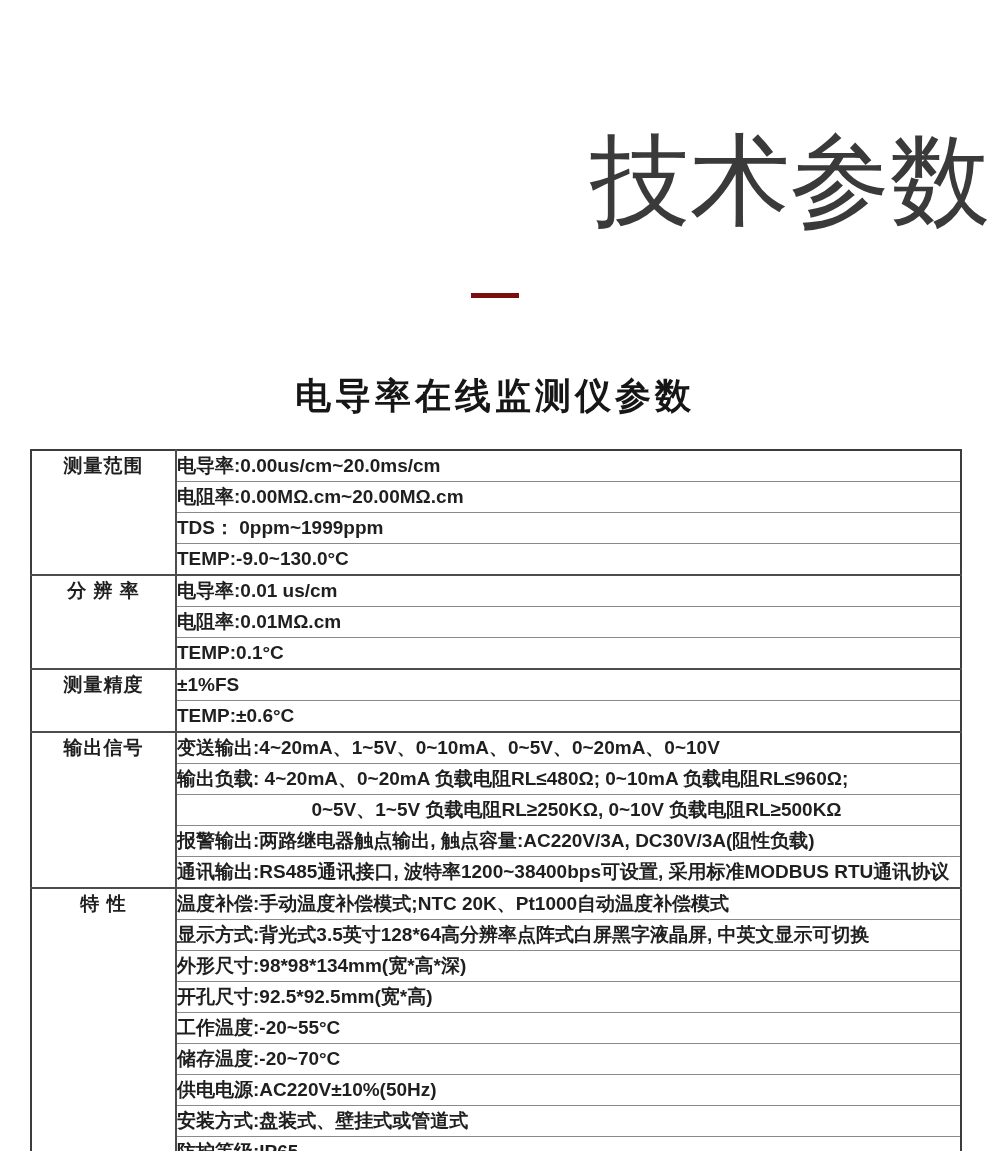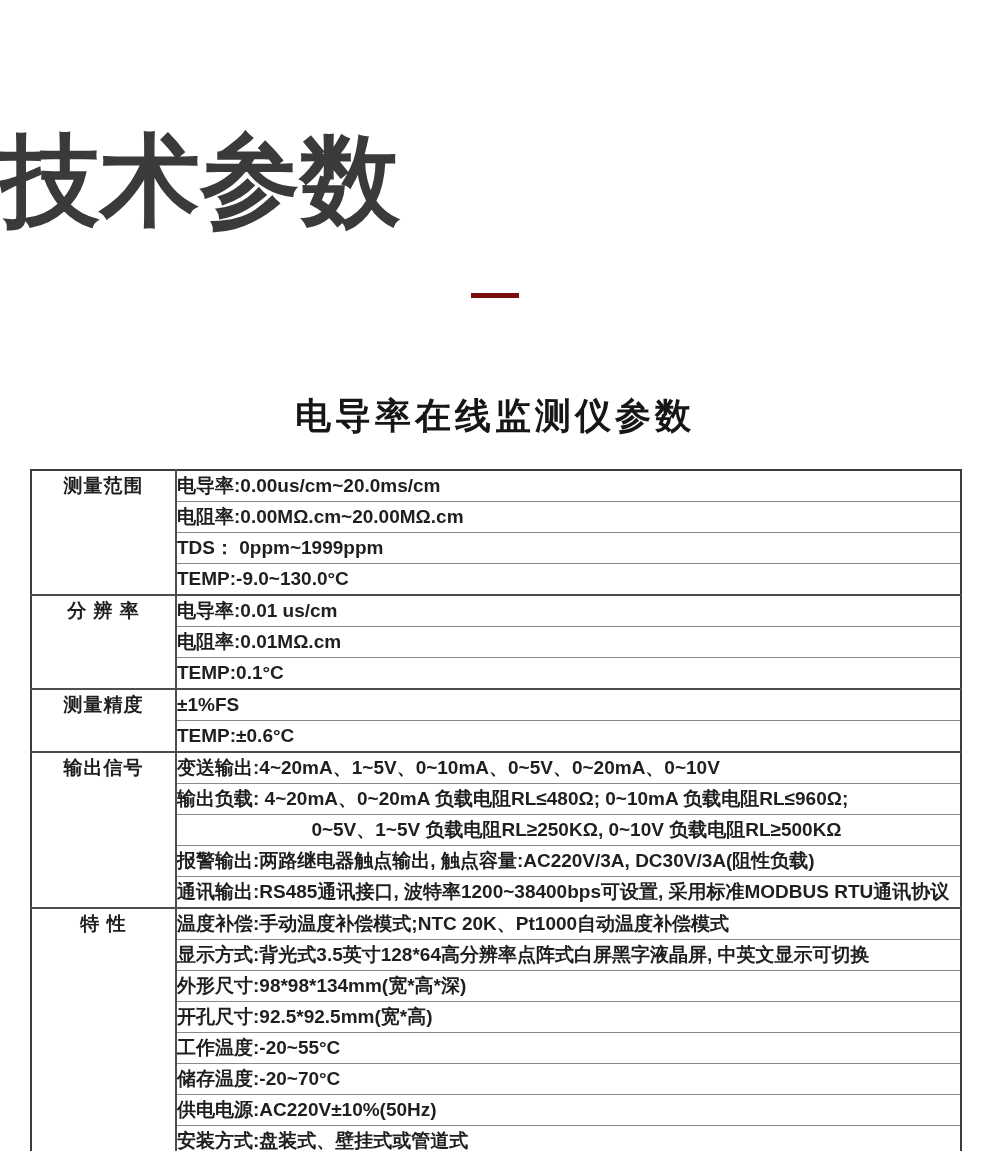--- a/index.html
+++ b/index.html
@@ -5,35 +5,35 @@
   * { margin: 0; padding: 0; box-sizing: border-box; }
   html, body { background: #ffffff; }
   body {
     width: 990px;
     min-height: 1151px;
     font-family: "Liberation Sans", "DejaVu Sans", sans-serif;
     color: #1f1f1f;
   }
   .page-title {
     margin-top: 130px;
-    text-align: left;
+    text-align: right;
     font-size: 100px;
     line-height: 100px;
-    font-weight: 700;
+    font-weight: 400;
     color: #3a3a3a;
     letter-spacing: 0px;
   }
   .title-divider {
     width: 48px;
     height: 5px;
     margin: 63px auto 0 auto;
     background: #7d0d0d;
   }
   .page-subtitle {
-    margin-top: 97px;
+    margin-top: 77px;
     text-align: center;
     font-size: 36px;
     line-height: 42px;
     font-weight: 700;
     color: #161616;
     letter-spacing: 4px;
   }
   table.spec-table {
     margin: 32px 0 0 30px;
     width: 932px;

